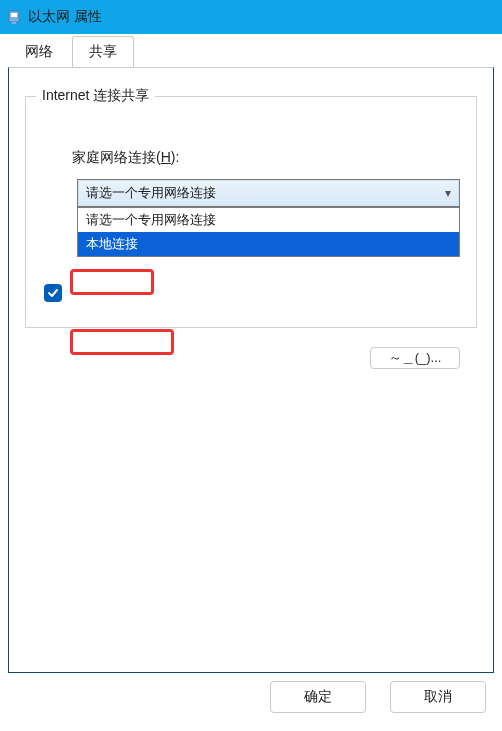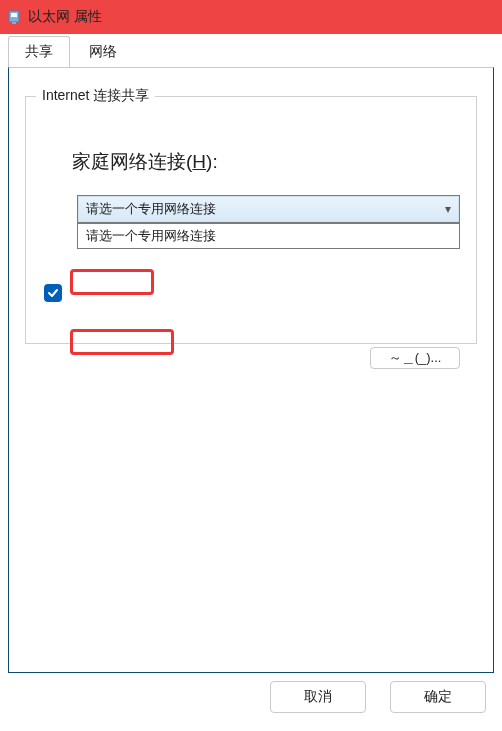--- a/index.html
+++ b/index.html
@@ -17,21 +17,21 @@
       height: 100%;
       background: #fff;
       display: flex;
       flex-direction: column;
     }
     .titlebar {
       height: 34px;
       display: flex;
       align-items: center;
       padding: 0 6px;
-      background: #ef4444;
+      background: #0ea5e9;
     }
     .titlebar .app-icon {
       width: 16px;
       height: 16px;
       margin-right: 6px;
       display: flex;
       align-items: center;
       justify-content: center;
     }
     .titlebar .title {
@@ -103,23 +103,23 @@
       margin-top: 1px;
       margin-right: 8px;
     }
     .chk svg { width: 12px; height: 12px; }
     .chk-label {
       font-size: 14px;
       color: #222;
     }
     .chk-label .mnemonic { text-decoration: underline; }
     .home-label {
-      font-size: 19px;
-      color: #222;
-      margin: 28px 0 20px 30px;
+      font-size: 14px;
+      color: #222;
+      margin: 28px 0 12px 30px;
     }
     .home-label .mnemonic { text-decoration: underline; }
     .combo-wrap {
       position: relative;
       margin-left: 35px;
     }
     .combo {
       height: 28px;
       border: 1px solid #7a7a7a;
       background: linear-gradient(#eaf3fb, #d7e8f7);
@@ -216,56 +216,57 @@
       <svg viewBox="0 0 16 16">
           <rect x="3" y="2" width="10" height="11" rx="1" fill="#7faee0" stroke="#4a7fb5"></rect>
           <rect x="5" y="4" width="6" height="4" fill="#fff"></rect>
           <rect x="6" y="13" width="4" height="2" fill="#7faee0"></rect>
         </svg>
     </span>
     <span class="title">以太网 属性</span>
   </div>
 
   <div class="tabbar">
+    <div class="tab">网络</div>
     <div class="tab active">共享</div>
-    <div class="tab">网络</div>
   </div>
 
   <div class="tabpanel">
 
     <div class="groupbox">
       <div class="group-legend">Internet 连接共享</div>
 
 
       <div class="home-label">
         <span>家庭网络连接(</span><span class="mnemonic">H</span><span>):</span>
       </div>
 
       <div class="combo-wrap">
         <div class="combo">
           <span>请选一个专用网络连接</span>
           <span class="chev">▾</span>
         </div>
         <div class="dropdown">
           <div class="option">请选一个专用网络连接</div>
+          <div class="option selected">本地连接</div>
         </div>
       </div>
 
       <div class="chk chk2">
         <svg viewBox="0 0 12 12">
             <path d="M2 6 L5 9 L10 3" stroke="#fff" stroke-width="2" fill="none" stroke-linecap="round" stroke-linejoin="round"></path>
           </svg>
       </div>
 
       <div class="settings-btn-cut">～＿(_)...</div>
 
       <div class="hl" style="left:44px; top:172px; width:84px; height:26px;"></div>
       <div class="hl" style="left:44px; top:232px; width:104px; height:26px;"></div>
     </div>
 
   </div>
 
   <div class="footer">
+    <div class="btn">确定</div>
     <div class="btn">取消</div>
-    <div class="btn">确定</div>
   </div>
 
 </div>
 
 </body></html>

